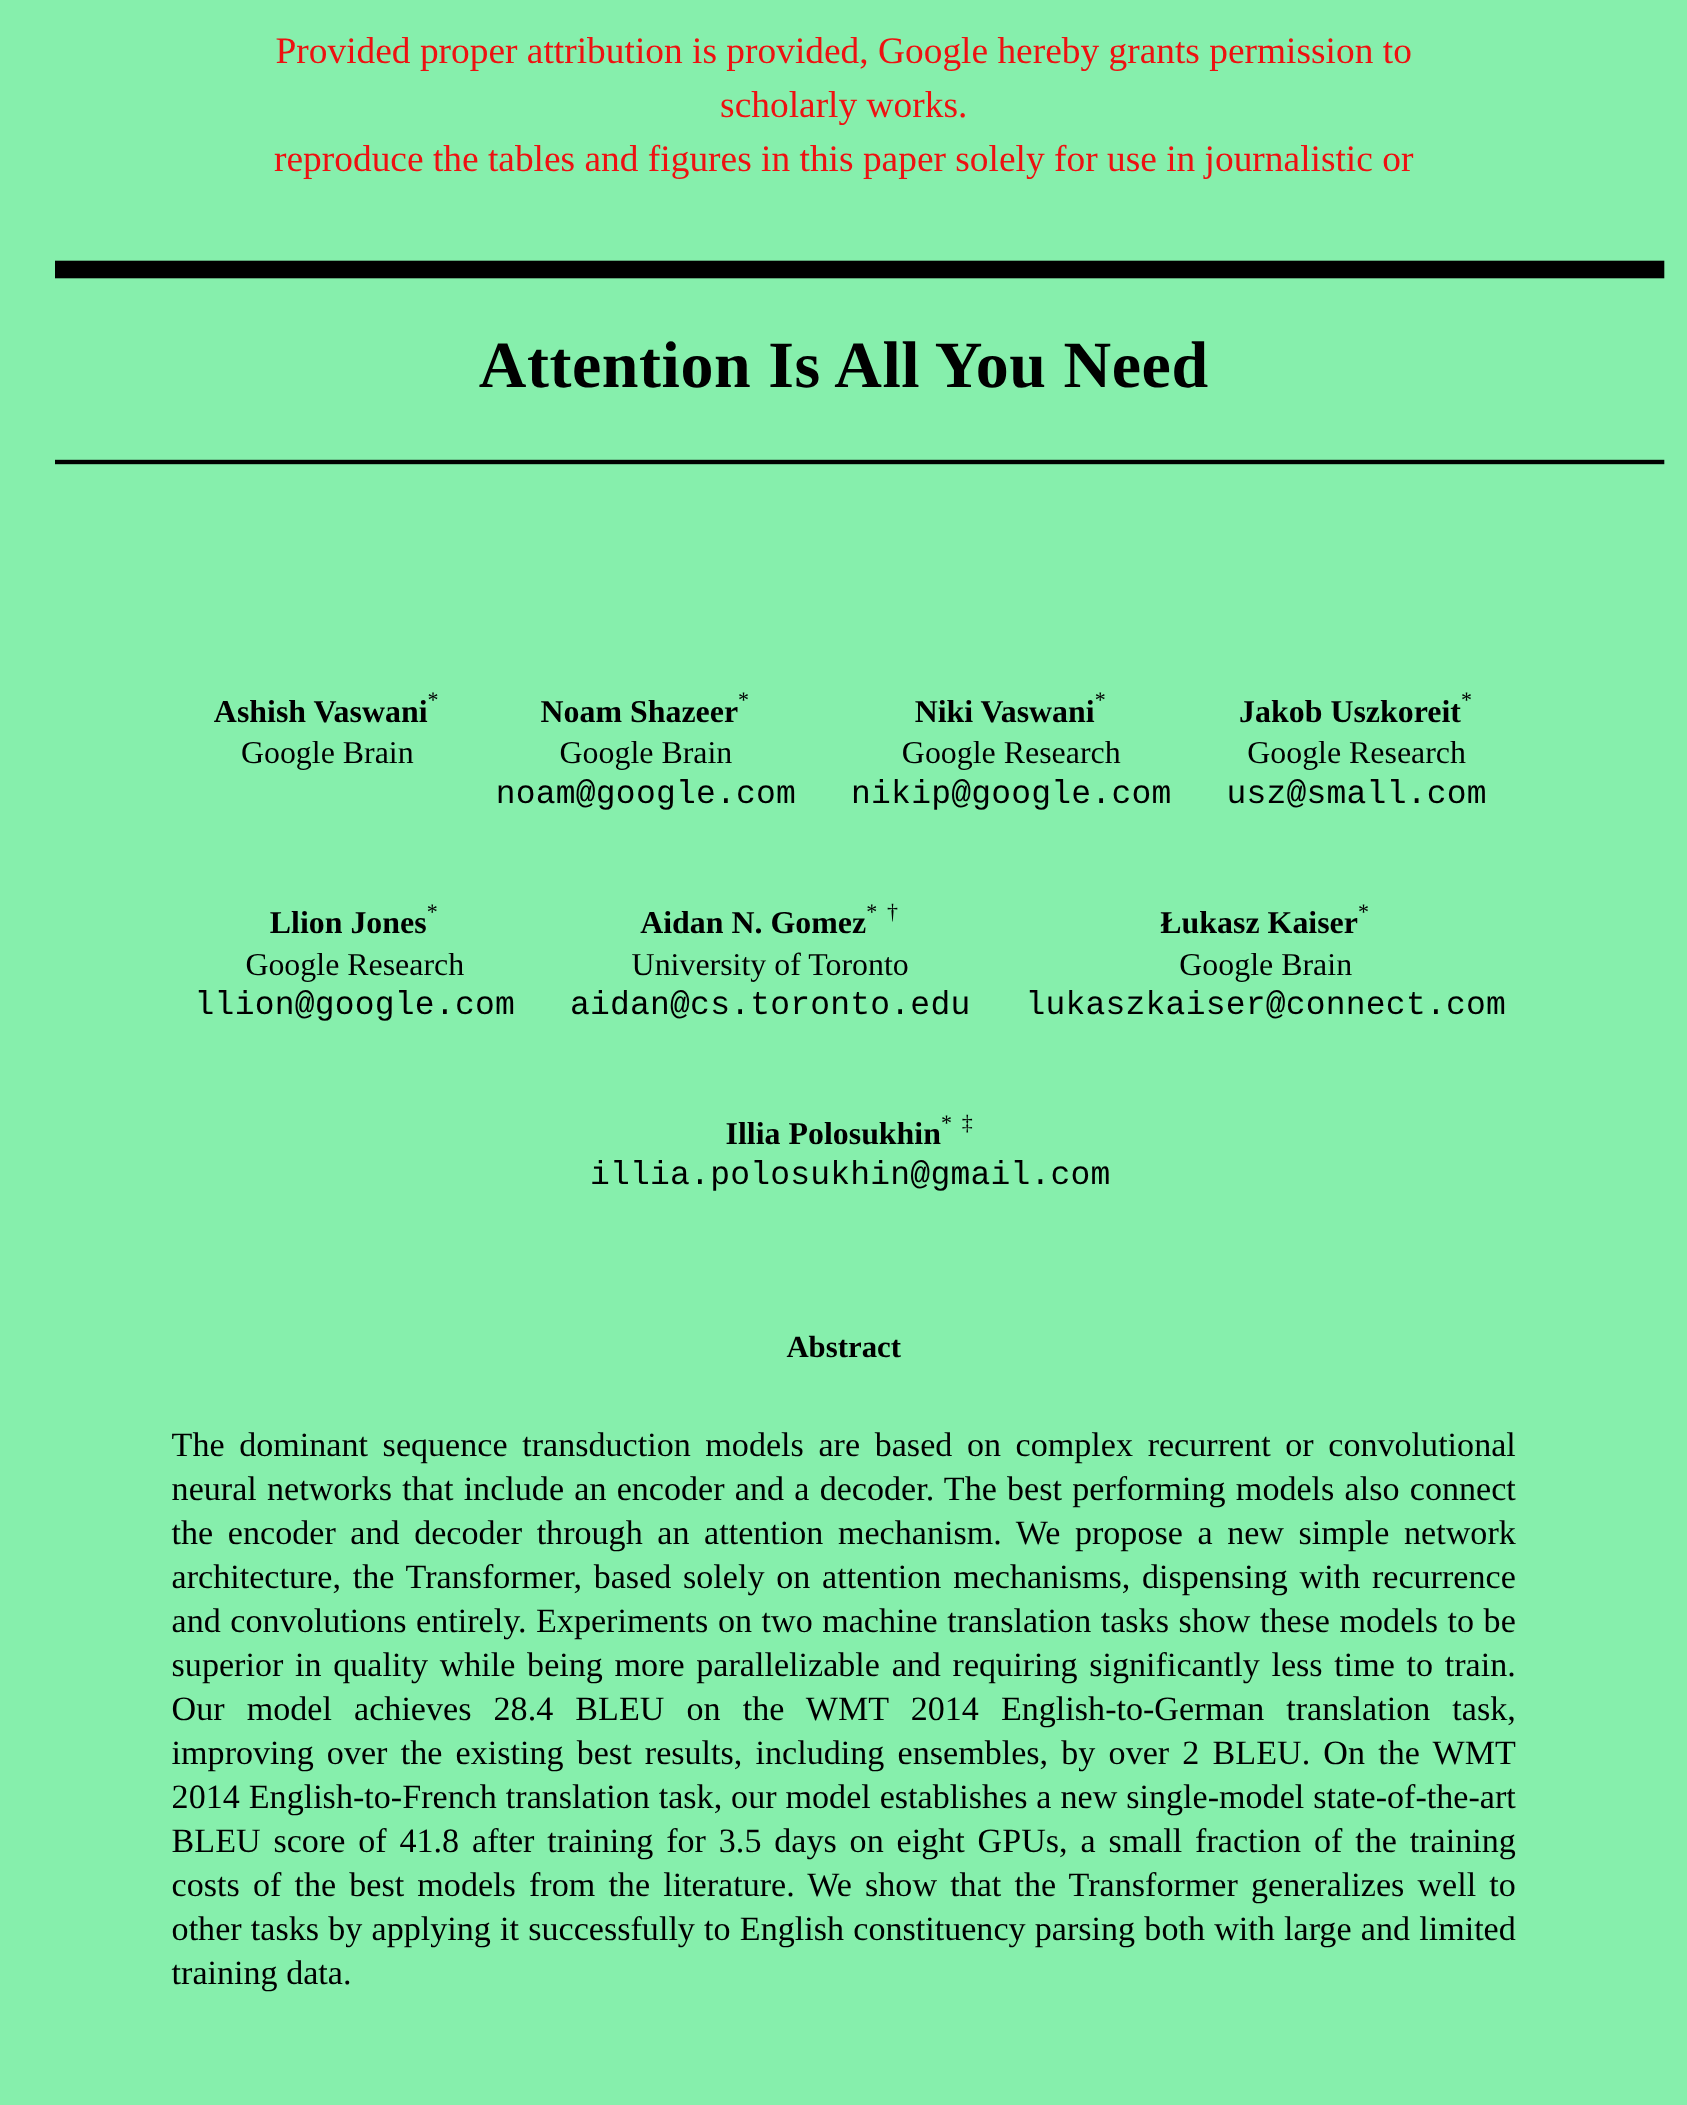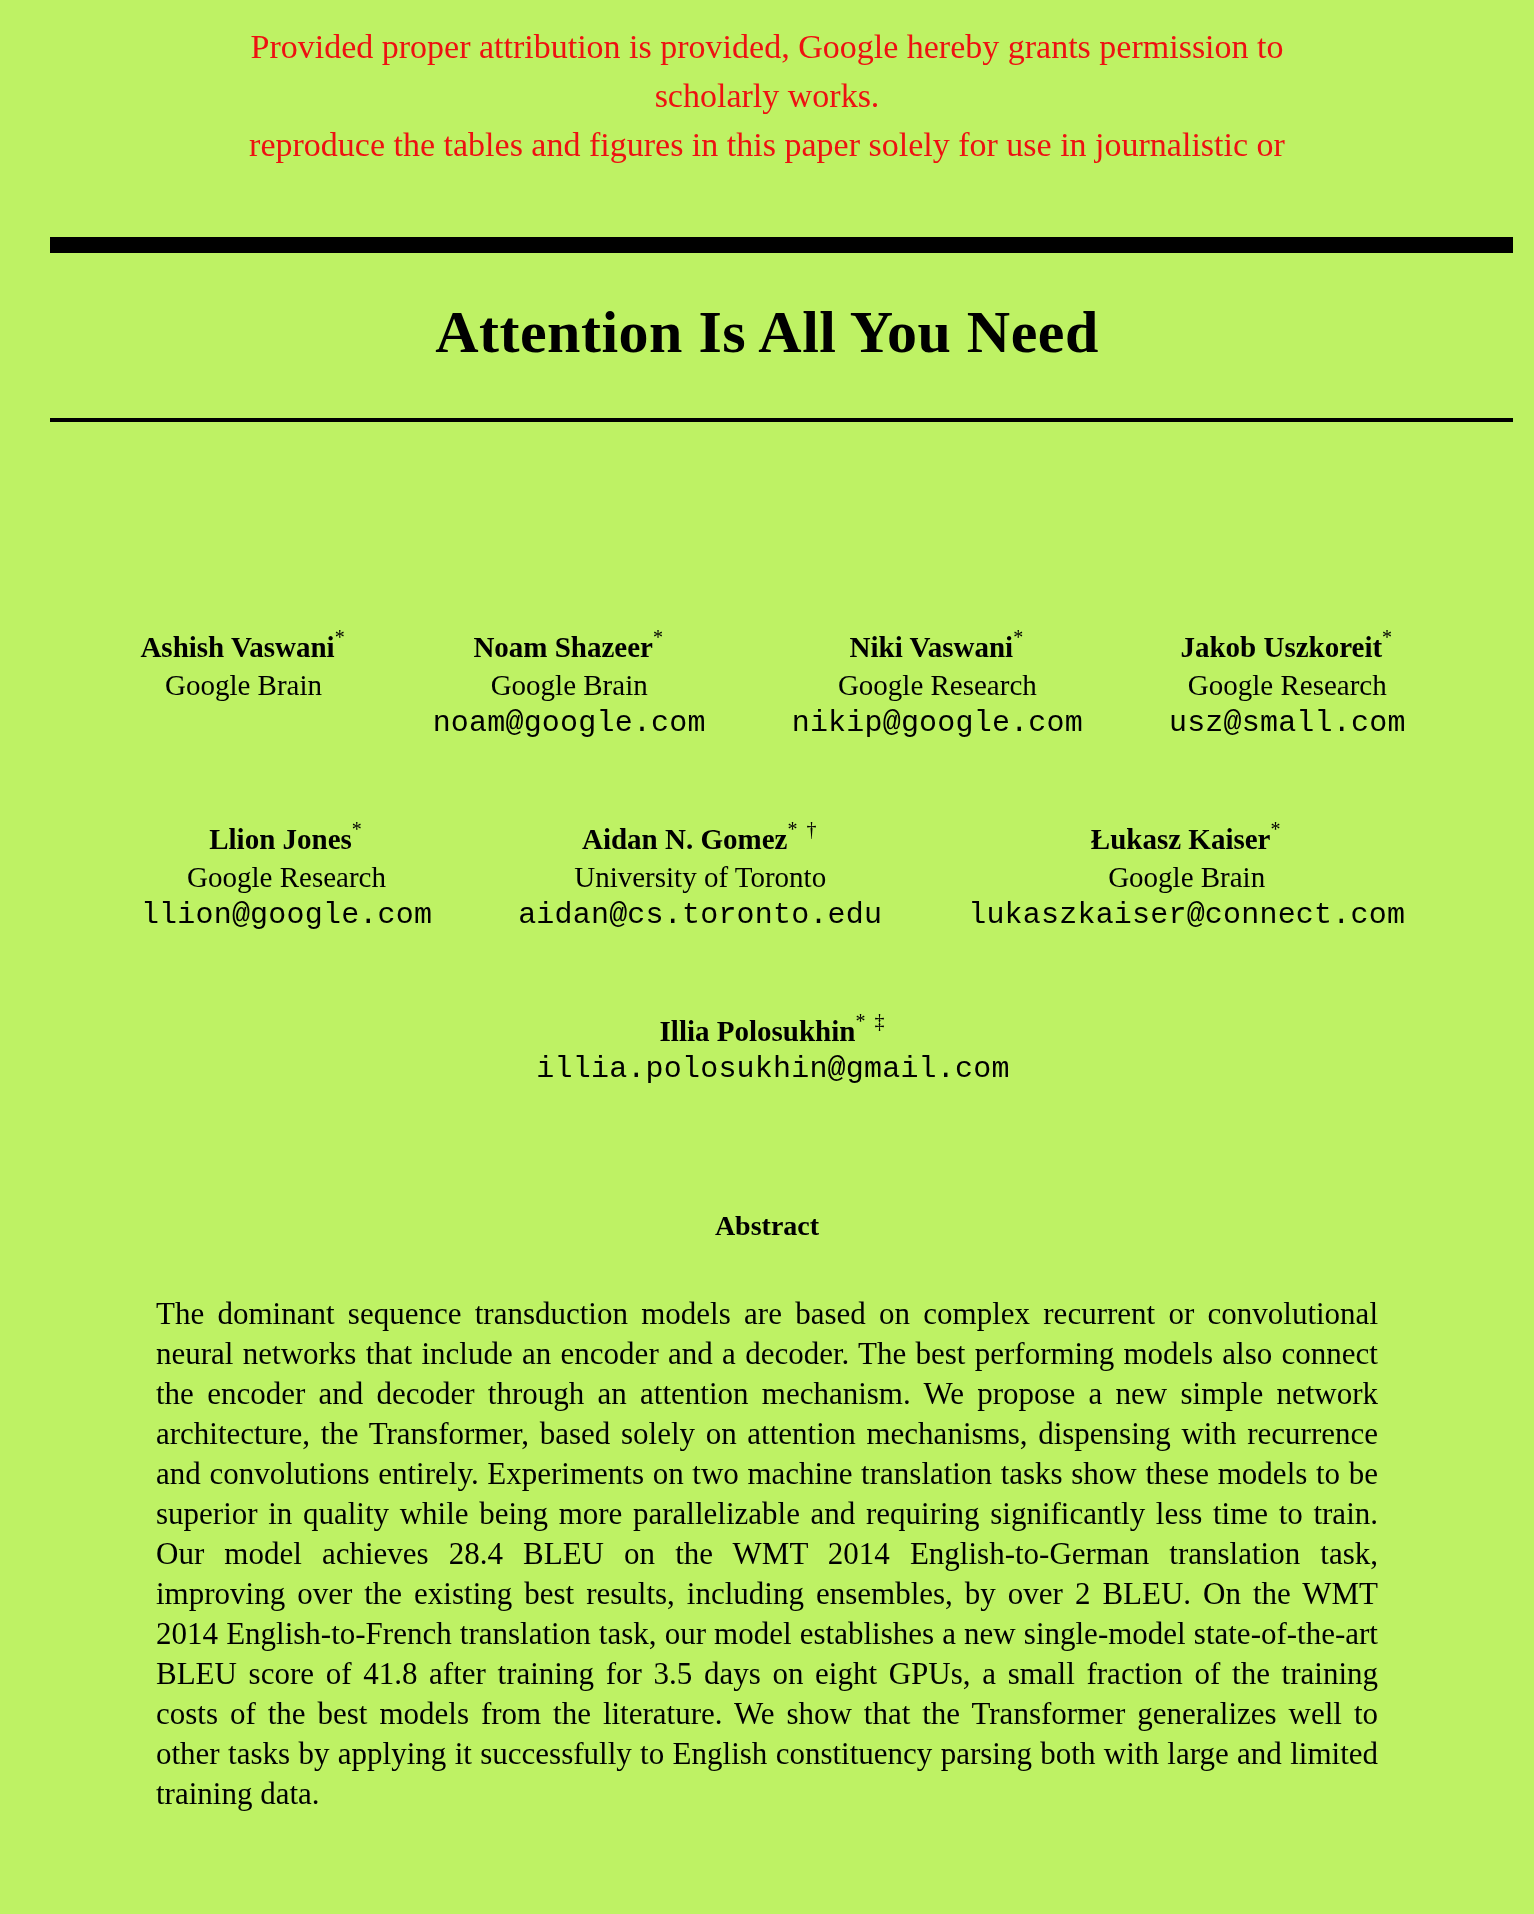--- a/index.html
+++ b/index.html
@@ -1,21 +1,21 @@
 <!DOCTYPE html>
 <html style="--notice-color: #ee1111;"><head>
 <meta charset="utf-8">
 <style>
   * { margin: 0; padding: 0; box-sizing: border-box; }
   html, body { background: #ffffff; }
   .page {
     position: relative;
     width: 1534px;
     height: 1914px;
-    background: #bef264;
+    background: #86efac;
     color: #000000;
     font-family: "Liberation Serif", "DejaVu Serif", serif;
     overflow: hidden;
   }
   .notice {
     padding-top: 22px;
     text-align: center;
     color: var(--notice-color, #ee1111);
   }
   .notice-line {
@@ -41,21 +41,21 @@
     background: #000000;
     margin: 53px 21px 0 50px;
   }
   .authors {
     margin-top: 206px;
   }
   .authors-row {
     display: flex;
     justify-content: center;
     align-items: flex-start;
-    gap: 86px;
+    gap: 50px;
     text-align: center;
     margin-left: 12px;
   }
   .authors-row + .authors-row { margin-top: 78px; }
   .author-name {
     font-size: 29px;
     line-height: 38px;
     font-weight: bold;
     white-space: nowrap;
   }

